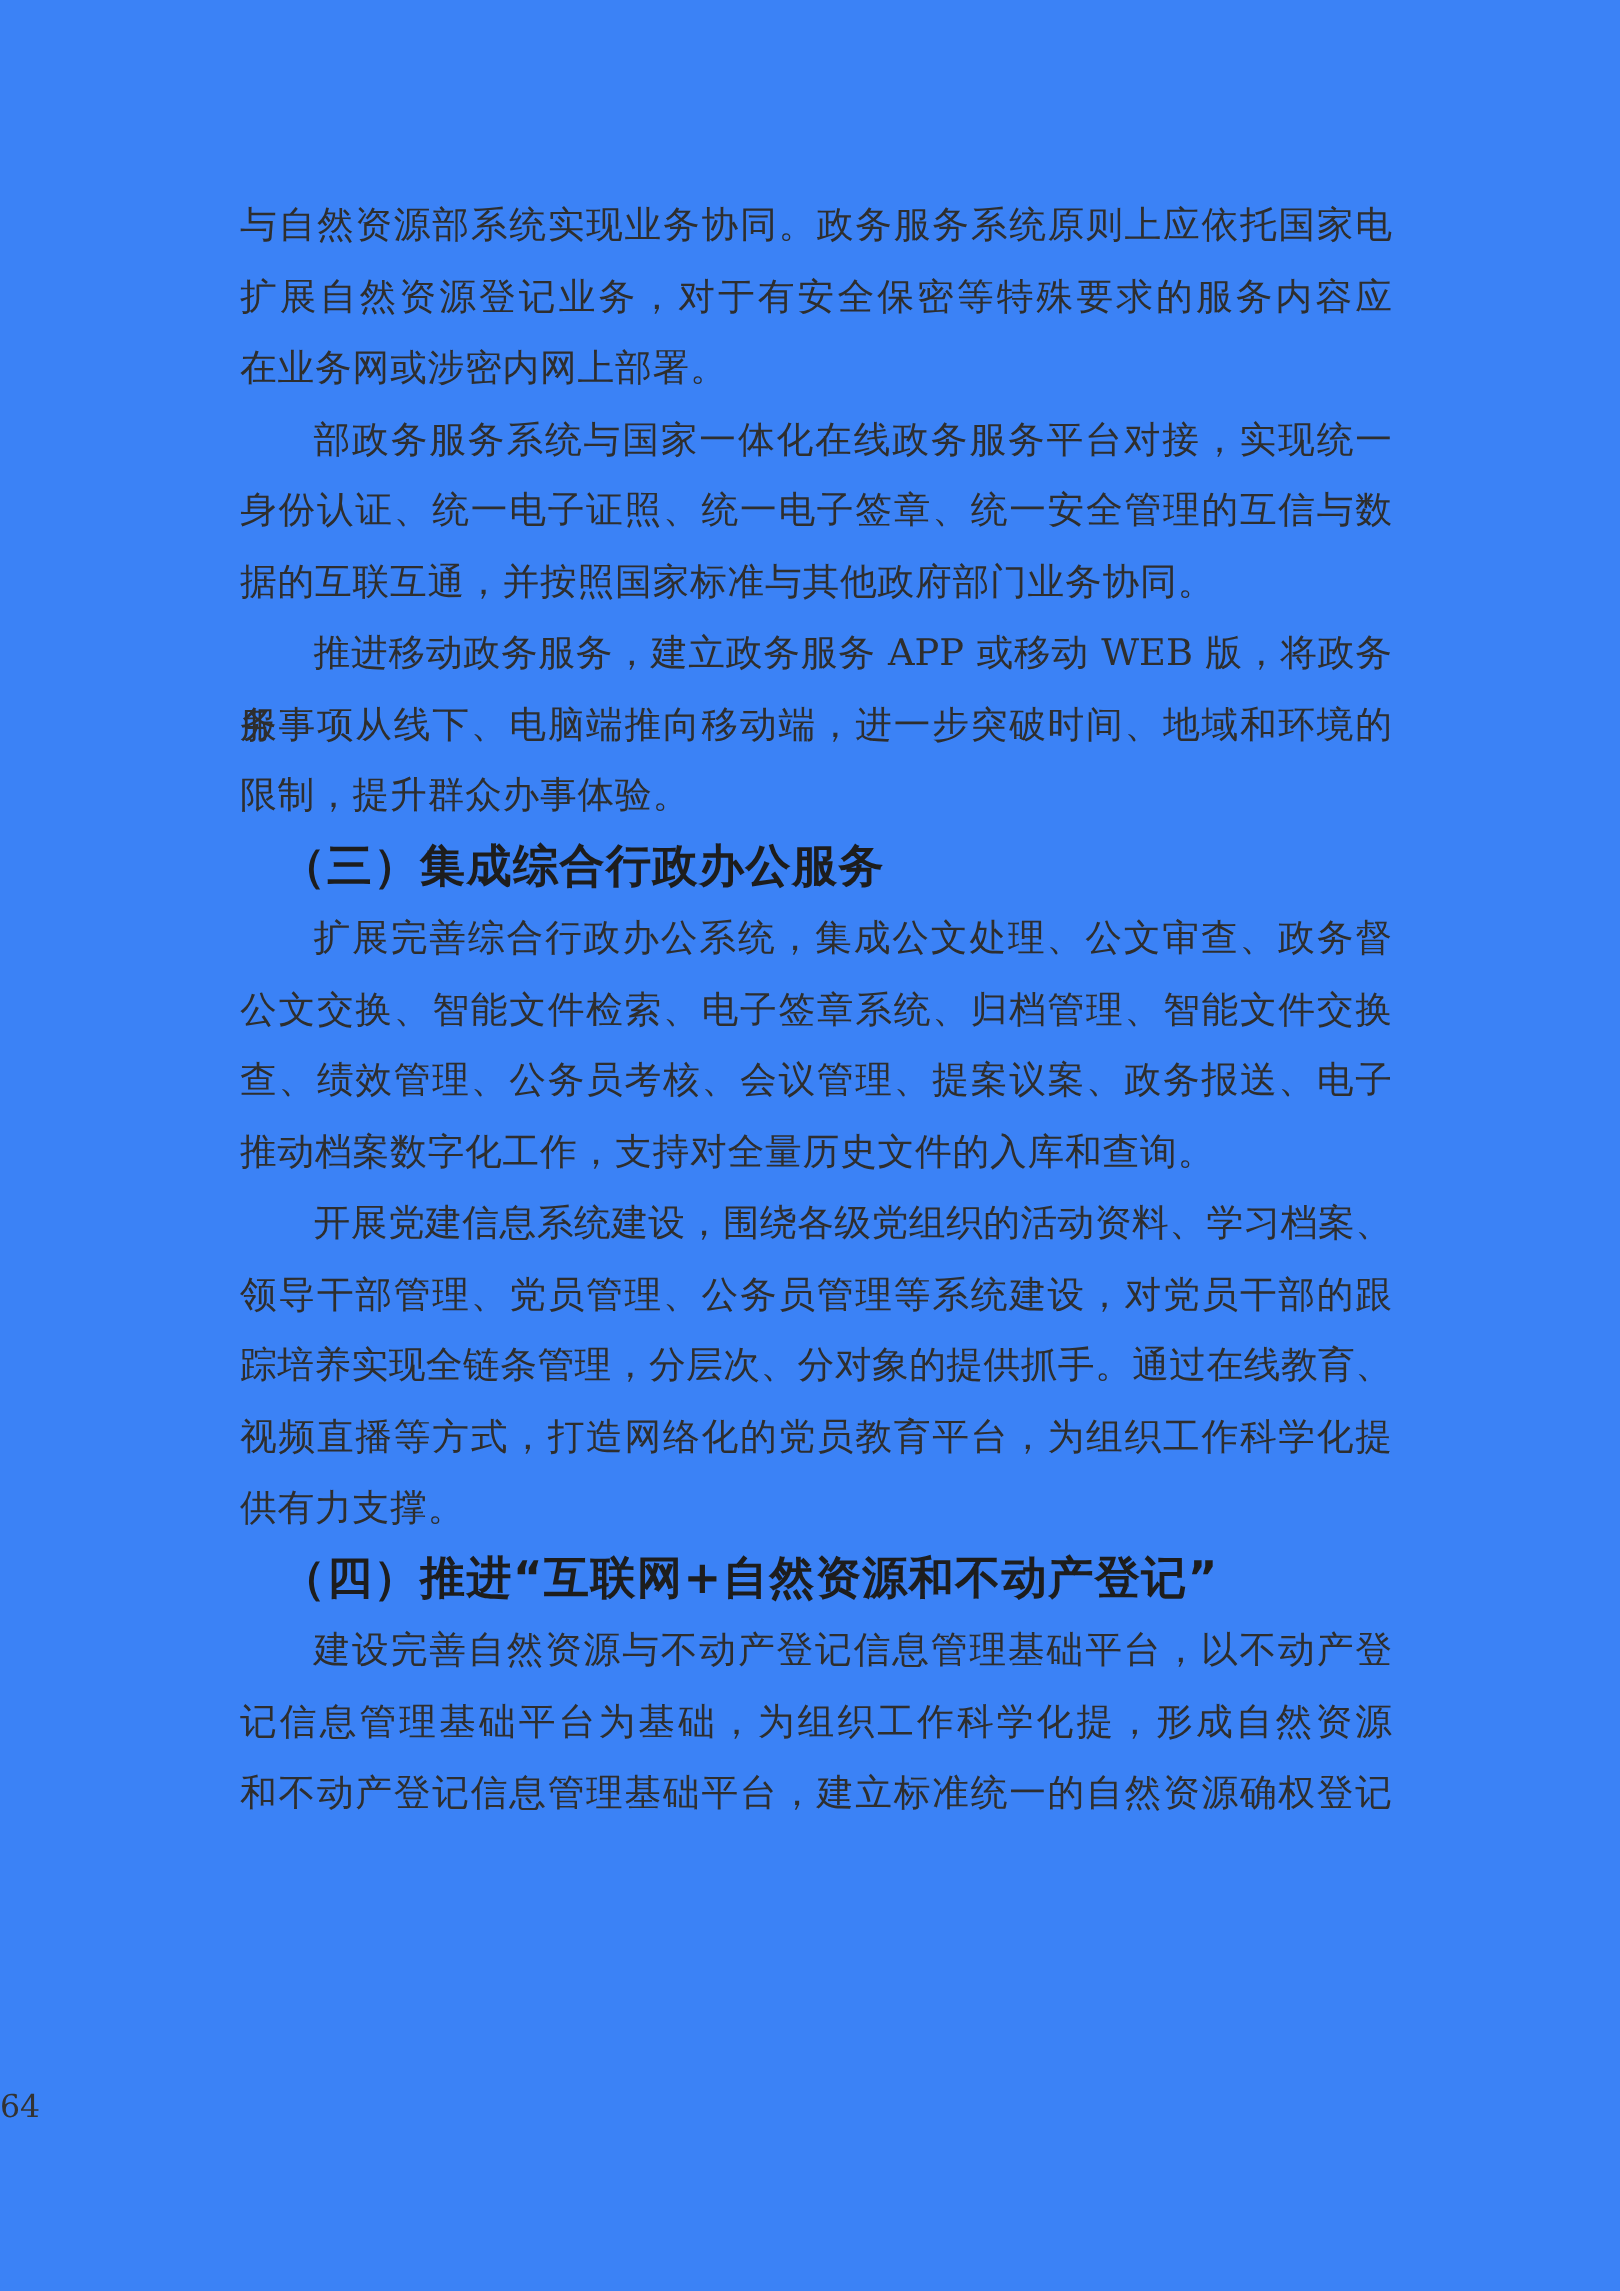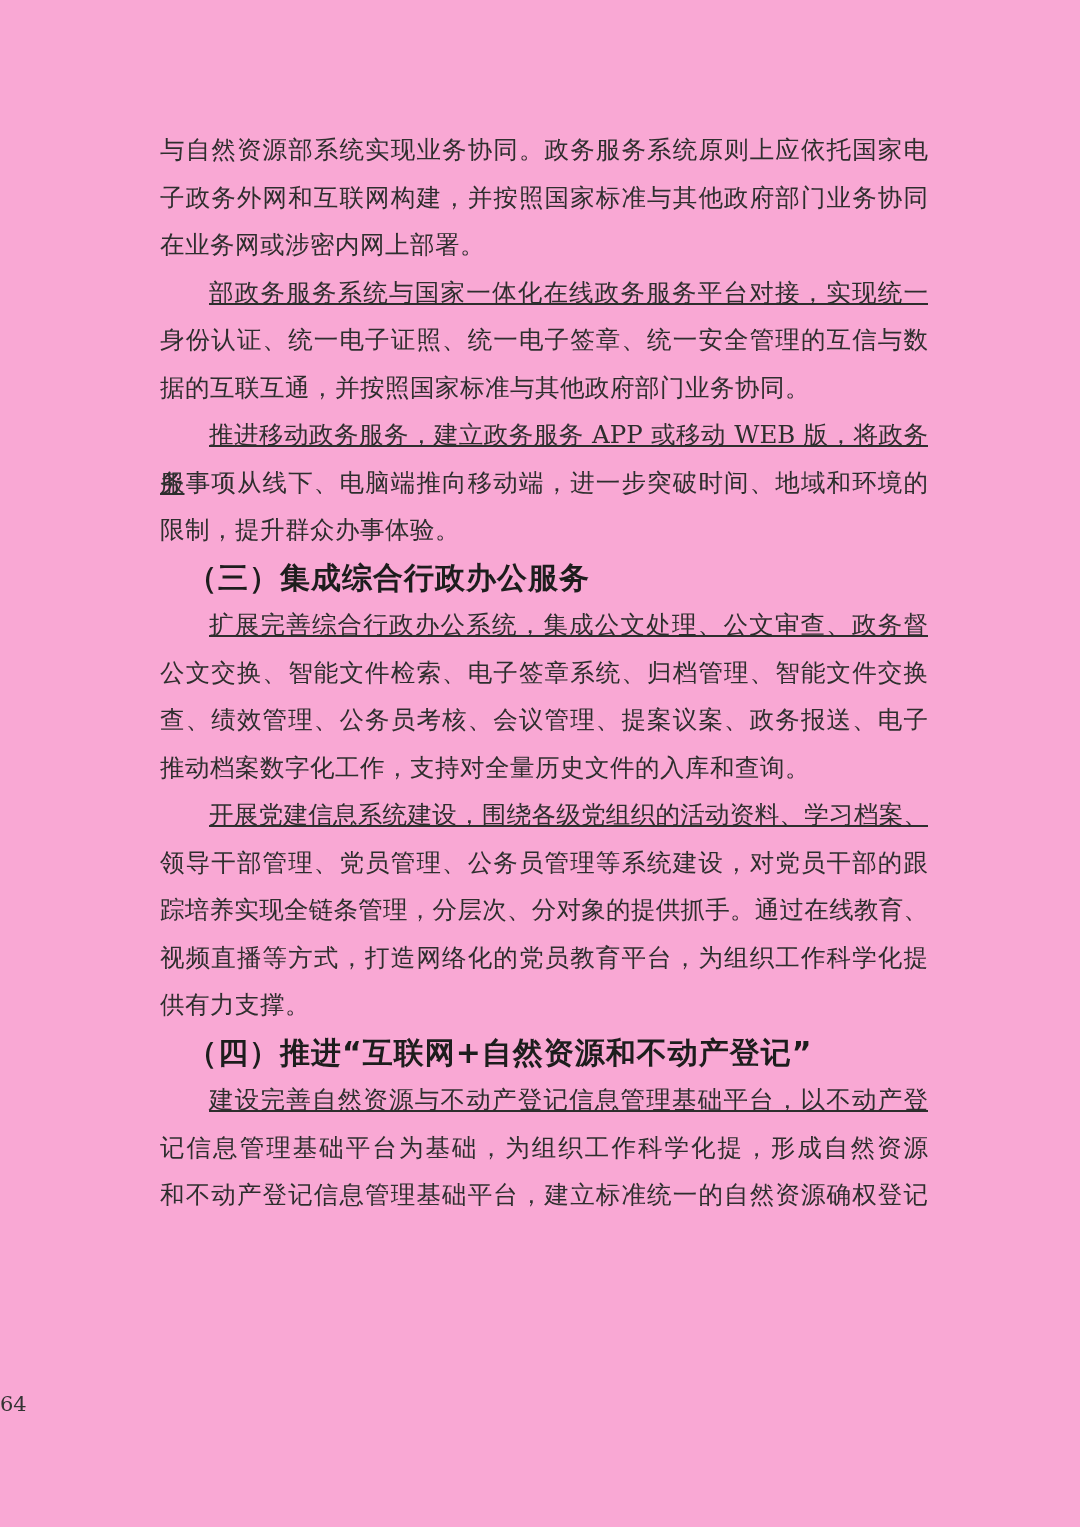--- a/index.html
+++ b/index.html
@@ -6,21 +6,21 @@
       margin: 0;
       padding: 0;
       background: #e8e8e8;
       font-family: "DejaVu Serif", "Liberation Serif", serif;
     }
     .page {
       position: relative;
       width: 1080px;
       height: 1527px;
       margin: 0 auto;
-      background: #f9a8d4;
+      background: #3b82f6;
       color: #2b2b2b;
       overflow: hidden;
     }
     .text-block {
       position: absolute;
       left: 160px;
       top: 126px;
       width: 768px;
     }
     .line {
@@ -32,21 +32,20 @@
       letter-spacing: 0.5px;
     }
     .line.justify {
       white-space: normal;
       text-align: justify;
       text-align-last: justify;
       letter-spacing: 0;
     }
     .line.indent {
       text-indent: 2em;
-      text-decoration: underline;
     }
     .line.heading {
       font-family: "DejaVu Sans", "Liberation Sans", sans-serif;
       font-weight: bold;
       font-size: 30px;
       color: #1d1d1d;
       text-indent: 0.9em;
       letter-spacing: 1px;
     }
     .page-number {
@@ -58,21 +57,21 @@
       font-size: 21px;
       color: #333333;
     }
   </style>
 </head>
 <body>
 
 <div class="page">
   <div class="text-block">
       <div class="line justify">与自然资源部系统实现业务协同。政务服务系统原则上应依托国家电</div>
-      <div class="line justify">子政务外网和互联网构建，并按照国家标准与其他政府部门业务协同</div>
+      <div class="line justify">扩展自然资源登记业务，对于有安全保密等特殊要求的服务内容应</div>
       <div class="line">在业务网或涉密内网上部署。</div>
       <div class="line justify indent">部政务服务系统与国家一体化在线政务服务平台对接，实现统一</div>
       <div class="line justify">身份认证、统一电子证照、统一电子签章、统一安全管理的互信与数</div>
       <div class="line">据的互联互通，并按照国家标准与其他政府部门业务协同。</div>
       <div class="line justify indent">推进移动政务服务，建立政务服务 APP 或移动 WEB 版，将政务服</div>
       <div class="line justify">务事项从线下、电脑端推向移动端，进一步突破时间、地域和环境的</div>
       <div class="line">限制，提升群众办事体验。</div>
       <div class="line heading">（三）集成综合行政办公服务</div>
       <div class="line justify indent">扩展完善综合行政办公系统，集成公文处理、公文审查、政务督</div>
       <div class="line justify">公文交换、智能文件检索、电子签章系统、归档管理、智能文件交换</div>

